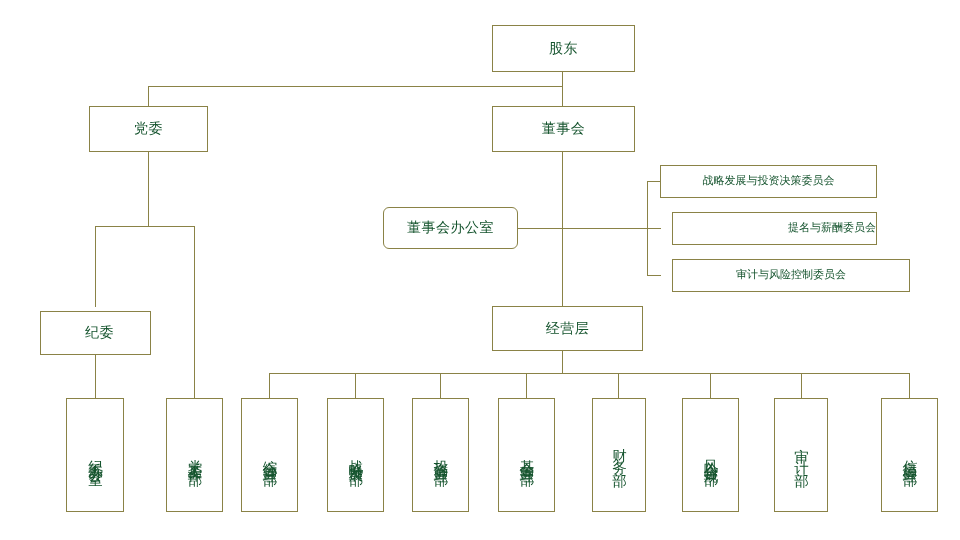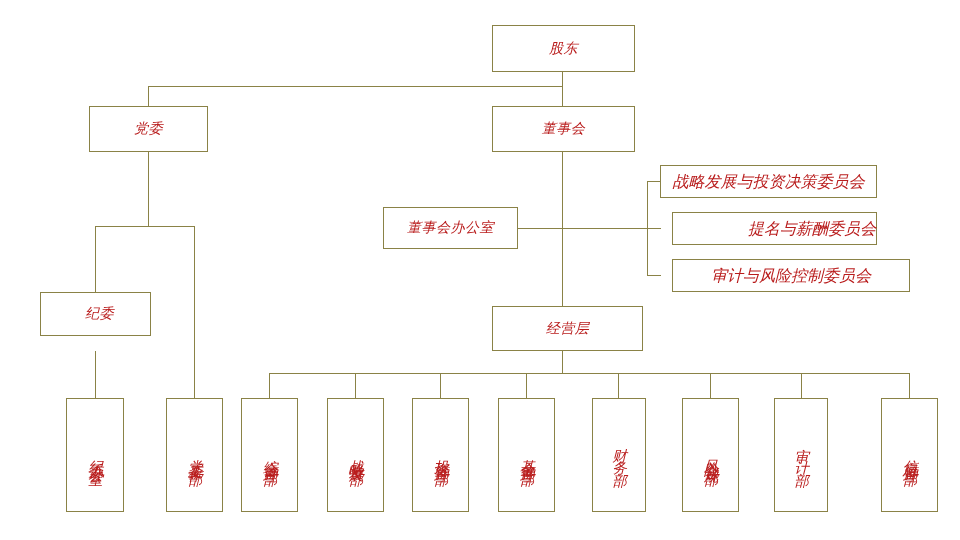--- a/index.html
+++ b/index.html
@@ -13,40 +13,39 @@
     height: 540px;
     background: #ffffff;
     font-family: "DejaVu Sans", "Liberation Sans", sans-serif;
     overflow: hidden;
   }
   .node {
     position: absolute;
     box-sizing: border-box;
     border: 1px solid #8a8246;
     background: #ffffff;
-    color: #b91c1c;
+    color: #14532d;
     display: flex;
     align-items: center;
     justify-content: center;
     text-align: center;
     z-index: 2;
-    font-style: italic;
   }
   .node .label {
     display: block;
     line-height: 1.12;
     white-space: pre;
   }
   
   .h-node .label {
     font-size: 14px;
     letter-spacing: 0.5px;
   }
   .h-node.wide .label {
-    font-size: 16px;
+    font-size: 11px;
     letter-spacing: 0px;
   }
   
   .v-node .label {
     writing-mode: vertical-rl;
     text-orientation: upright;
     font-size: 14.5px;
     letter-spacing: 3px;
     line-height: 1.05;
   }
@@ -105,35 +104,35 @@
   </div>
 
   <div class="node h-node" style="left:89px; top:106px; width:119px; height:46px;">
     <span class="label">党委</span>
   </div>
 
   <div class="node h-node" style="left:492px; top:106px; width:143px; height:46px;">
     <span class="label">董事会</span>
   </div>
 
-  <div class="node h-node" style="left:383px; top:207px; width:135px; height:42px;">
+  <div class="node h-node" style="left:383px; top:207px; width:135px; height:42px;border-radius:6px;">
     <span class="label">董事会办公室</span>
   </div>
 
   <div class="node h-node wide" style="left:660px; top:165px; width:217px; height:33px;">
     <span class="label">战略发展与投资决策委员会</span>
   </div>
   <div class="node h-node wide" style="left:672px; top:212px; width:205px; height:33px;justify-content:flex-end;">
     <span class="label">提名与薪酬委员会</span>
   </div>
   <div class="node h-node wide" style="left:672px; top:259px; width:238px; height:33px;">
     <span class="label">审计与风险控制委员会</span>
   </div>
 
-  <div class="node h-node" style="left:40px; top:292px; width:111px; height:44px;padding-left:8px;">
+  <div class="node h-node" style="left:40px; top:311px; width:111px; height:44px;padding-left:8px;">
     <span class="label">纪委</span>
   </div>
 
   <div class="node h-node" style="left:492px; top:306px; width:151px; height:45px;">
     <span class="label">经营层</span>
   </div>
 
   <div class="node v-node" style="left:66px; top:398px; width:58px; height:114px;">
     <span class="label">纪委办公室</span>
   </div>

